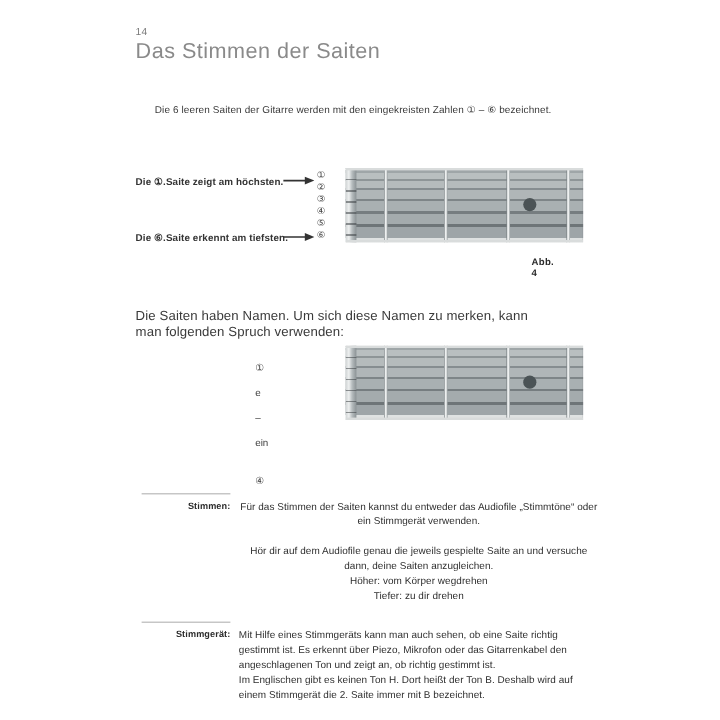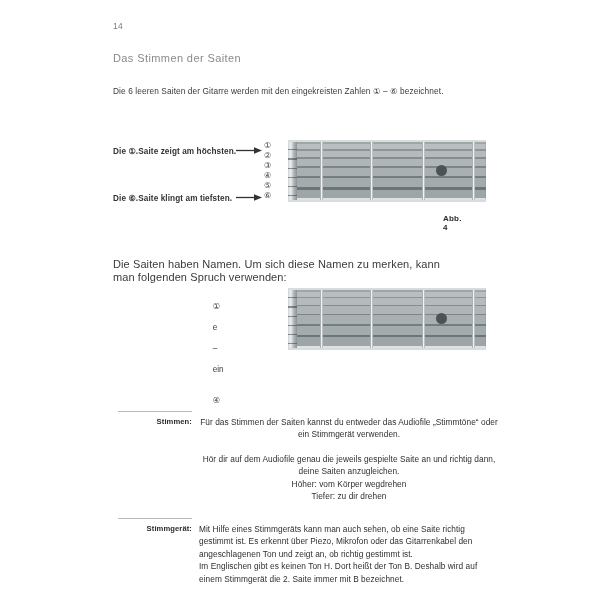--- a/index.html
+++ b/index.html
@@ -28,31 +28,31 @@
     position: absolute;
     left: 113px;
     top: 21px;
     font-size: 8.5px;
     color: #7b7b7b;
     letter-spacing: 0.2px;
   }
   .page-title {
     position: absolute;
     left: 113px;
-    top: 52px;
-    font-size: 11px;
+    top: 32px;
+    font-size: 18px;
     font-weight: 400;
     color: #8a8a8a;
     letter-spacing: 0.4px;
   }
 
   
   .intro {
     position: absolute;
-    left: 113px;
+    left: 129px;
     top: 85px;
     width: 400px;
     font-size: 8.3px;
     line-height: 12px;
     color: #3a3a3a;
     letter-spacing: 0.1px;
   }
   .names-intro {
     position: absolute;
     left: 113px;
@@ -211,21 +211,21 @@
 <div class="page">
 
   <div class="page-number">14</div>
   <div class="page-title">Das Stimmen der Saiten</div>
 
   <div class="intro">Die 6 leeren Saiten der Gitarre werden mit den eingekreisten Zahlen ① – ⑥ bezeichnet.</div>
 
   <div class="fig1-wrap">
 
     <div class="str-note note-high">Die ①.Saite zeigt am höchsten.</div>
-    <div class="str-note note-low">Die ⑥.Saite klingt am tiefsten.</div>
+    <div class="str-note note-low">Die ⑥.Saite erkennt am tiefsten.</div>
 
     <svg class="arrow arrow-high" viewBox="0 0 26 9">
       <line x1="0" y1="4.5" x2="19" y2="4.5" stroke="#333" stroke-width="1.3"></line>
       <polygon points="18,1.2 26,4.5 18,7.8" fill="#333"></polygon>
     </svg>
     <svg class="arrow arrow-low" viewBox="0 0 26 9">
       <line x1="0" y1="4.5" x2="19" y2="4.5" stroke="#333" stroke-width="1.3"></line>
       <polygon points="18,1.2 26,4.5 18,7.8" fill="#333"></polygon>
     </svg>
 
@@ -287,21 +287,21 @@
     <div class="inlay" style="left:148px; top:25px;"></div>
     <div class="fret-edge-top"></div>
     <div class="fret-edge-bottom"></div>
   </div>
 
   <div class="def-rule" style="top:411px;"></div>
   <div class="def-term" style="left:118px; top:417px; width:74px;">Stimmen:</div>
   <div class="def-body" style="top:416px;text-align:center;">
     <p>Für das Stimmen der Saiten kannst du entweder das Audiofile „Stimm­töne“ oder ein Stimmgerät verwenden.</p>
     <p>
-      <span>Hör dir auf dem Audiofile genau die jeweils gespielte Saite an und richtig dann, deine Saiten anzugleichen.</span><br>
+      <span>Hör dir auf dem Audiofile genau die jeweils gespielte Saite an und versuche dann, deine Saiten anzugleichen.</span><br>
       <b>Höher:</b><span> vom Körper wegdrehen</span><br>
       <b>Tiefer:</b><span> zu dir drehen</span>
     </p>
   </div>
 
   <div class="def-rule" style="top:518px;"></div>
   <div class="def-term" style="left:118px; top:524px; width:74px;">Stimmgerät:</div>
   <div class="def-body" style="top:523px;">
     <p><span>Mit Hilfe eines Stimmgeräts kann man auch </span><b>sehen</b><span>, ob eine Saite richtig gestimmt ist. Es erkennt über Piezo, Mikrofon oder das Gitarrenkabel den angeschlagenen Ton und zeigt an, ob richtig gestimmt ist.</span><br><span>Im Englischen gibt es keinen Ton </span><b>H</b><span>. Dort heißt der Ton </span><b>B</b><span>. Deshalb wird auf einem Stimmgerät die 2. Saite immer mit </span><b>B</b><span> bezeichnet.</span></p>
   </div>

